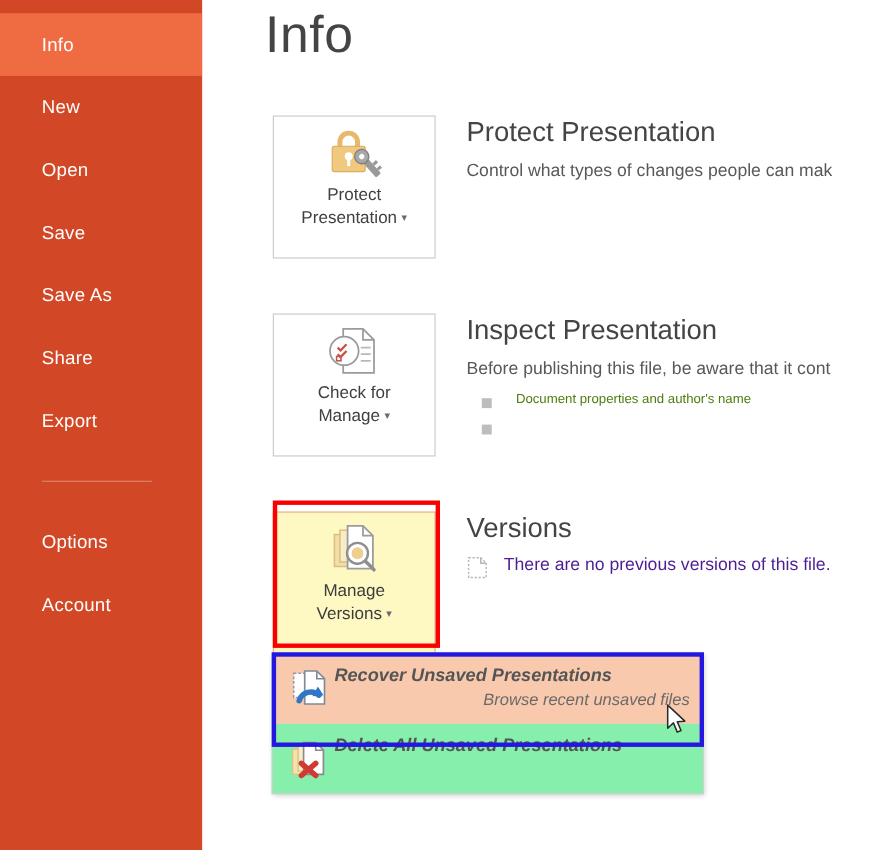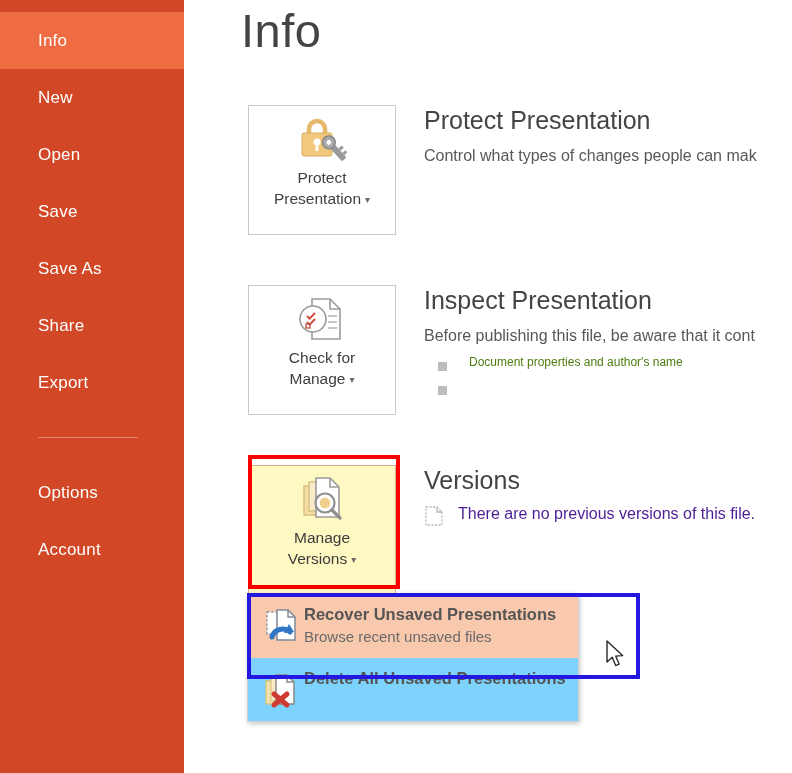--- a/index.html
+++ b/index.html
@@ -171,26 +171,27 @@
     box-sizing: border-box;
     pointer-events: none;
     z-index: 40;
   }
 
   
   #dropdown {
     position: absolute;
     left: 247px;
     top: 593px;
-    width: 332px;
-    background: #7dd3fc;
+    width: 393px;
+    background: #86efac;
     border: 1px solid #cfcfcf;
     box-shadow: 1px 2px 5px rgba(0,0,0,.22);
     box-sizing: border-box;
     z-index: 20;
+    font-style: italic;
   }
   .menu-item {
     display: flex;
     align-items: flex-start;
     padding: 10px 12px 12px 12px;
     box-sizing: border-box;
     cursor: default;
   }
   .menu-item.active {
     background: #f9c9ae;
@@ -381,21 +382,21 @@
       <svg width="38" height="38" viewBox="0 0 38 38">
         <path d="M4 5 h16 l0 0 v22 h-16 z" fill="#ffffff" stroke="#8f9aa8" stroke-width="1.4" stroke-dasharray="2.4 1.8"></path>
         <path d="M14 3 h11 l7 7 v23 h-18 z" fill="#ffffff" stroke="#7f8a98" stroke-width="1.5"></path>
         <path d="M25 3 v7 h7" fill="none" stroke="#7f8a98" stroke-width="1.5"></path>
         <path d="M9 30 a11 11 0 0 1 18 -5 l0 0" fill="none" stroke="#2f76c4" stroke-width="5" stroke-linecap="round"></path>
         <path d="M26 17 l5 8 l-10 1 z" fill="#2f76c4"></path>
       </svg>
     </span>
     <span class="menu-txt">
       <span class="menu-title">Recover Unsaved Presentations</span>
-      <span class="menu-sub" style="display:block;">Browse recent unsaved files</span>
+      <span class="menu-sub" style="display:block;text-align:right;">Browse recent unsaved files</span>
     </span>
   </div>
   <div class="menu-item">
     <span class="menu-ico">
       <svg width="38" height="38" viewBox="0 0 38 38">
         <path d="M3 10 h11 l5 5 v18 h-16 z" fill="#f4e2ad" stroke="#d9c483" stroke-width="1.3"></path>
         <path d="M8 7 h11 l5 5 v18 h-16 z" fill="#f8ecc8" stroke="#d9c483" stroke-width="1.3"></path>
         <path d="M13 4 h11 l7 7 v22 h-18 z" fill="#ffffff" stroke="#8a8a8a" stroke-width="1.5"></path>
         <path d="M24 4 v7 h7" fill="none" stroke="#8a8a8a" stroke-width="1.5"></path>
         <g stroke="#cf3b32" stroke-width="5" stroke-linecap="round">

